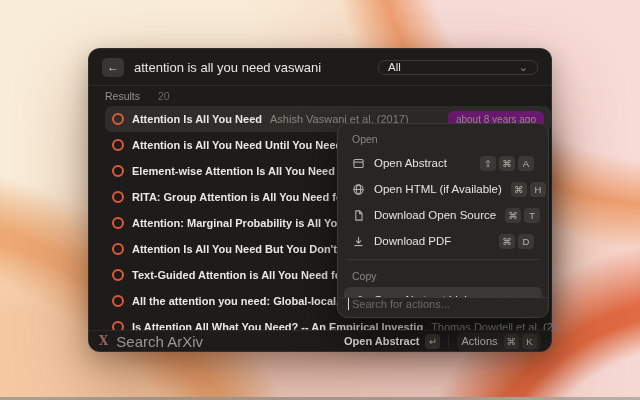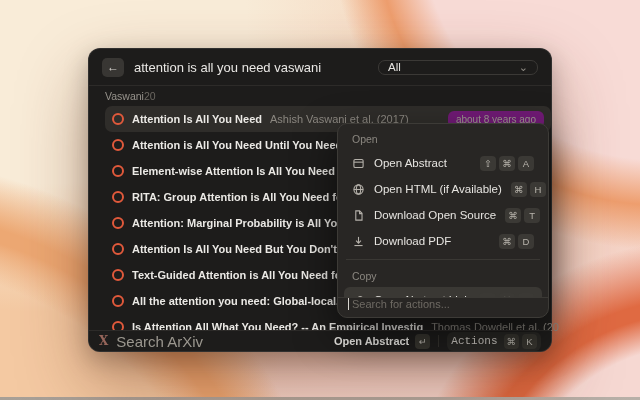--- a/index.html
+++ b/index.html
@@ -30,21 +30,21 @@
   .back-btn { width:22px; height:19px; border:none; border-radius:5px; background:#383633;
     color:#d9d6d1; font-size:12px; line-height:19px; text-align:center; cursor:pointer;
     font-family:"Liberation Sans",sans-serif; flex:none; }
   .query { font-size:13px; color:#e9e7e4; font-weight:400; white-space:nowrap; overflow:hidden; flex:1; }
   .dropdown { flex:none; width:160px; height:15px; border:1px solid #3b3936; border-radius:7px;
     display:flex; align-items:center; padding:0 9px; font-size:11.5px; color:#e7e5e1; cursor:pointer; }
   .dropdown .chev { margin-left:auto; color:#8f8b84; font-size:11px; line-height:10px; }
 
   .results-header { height:18px; display:flex; align-items:center; padding:1px 16px 0; }
   .results-label { color:#97938c; font-size:10.5px; }
-  .results-count { color:#6b6761; font-size:10.5px; margin-left:0; }
+  .results-count { color:#6b6761; font-size:10.5px; margin-left:18px; }
 
   .results-list { position:absolute; left:8px; top:55px; width:100%; height:228px;
     overflow:hidden; padding:2px 8px 0; }
   .row { height:26px; display:flex; align-items:center; gap:8px; padding:0 7px;
     border-radius:7px; cursor:pointer; }
   .row.selected { background:#2f2d2a; }
   .ring { flex:none; width:12px; height:12px; border:2px solid #e0593b; border-radius:50%; }
   .row-title { font-weight:700; font-size:11px; color:#ebe9e5; white-space:nowrap; flex:none; }
   .row-author { font-size:11px; color:#8b8780; white-space:nowrap; overflow:hidden; flex:none; }
   .row-badge { margin-left:auto; flex:none; background:#701a75; color:#9d9890; font-size:10px;
@@ -58,21 +58,21 @@
     color:#96655a; flex:none; }
   .footer-app { color:#9b978f; font-size:15px; }
   .footer-right { margin-left:auto; display:flex; align-items:center; gap:6px; }
   .primary-action { color:#e9e7e3; font-weight:600; font-size:11px; }
   kbd { font-family:"Liberation Sans",sans-serif; background:#37352f; color:#b8b4ac;
     border-radius:4px; font-size:9.5px; min-width:15px; height:15px; padding:0 3px;
     display:inline-flex; align-items:center; justify-content:center; }
   .footer-divider { width:1px; height:12px; background:#33312d; margin:0 2px; }
   .actions-group { display:flex; align-items:center; gap:4px; background:#282724;
     padding:2px 4px; border-radius:6px; cursor:pointer; }
-  .actions-label { color:#c9c5bf; font-size:11px; margin-right:2px;font-family:Liberation Mono, monospace; }
+  .actions-label { color:#c9c5bf; font-size:11px; margin-right:2px; }
 
   
   .action-menu { position:absolute; left:248px; top:74px; width:212px; height:195px;
     background:#282624; border:1px solid #3d3b37; border-radius:10px;
     box-shadow:0 16px 40px rgba(0,0,0,0.55); z-index:5; display:flex; flex-direction:column; }
   .menu-list { height:173px; overflow:hidden; padding:4px 6px 0; }
   .menu-section-header { height:22px; line-height:22px; padding:0 8px; color:#8b8780; font-size:10.5px; }
   .menu-item { height:26px; display:flex; align-items:center; gap:9px; padding:0 8px;
     border-radius:6px; cursor:pointer; }
   .menu-item.selected { background:#3a3834; }
@@ -99,21 +99,21 @@
       <span>←</span>
     </button>
     <div class="query">attention is all you need vaswani</div>
     <div class="dropdown">
       <span>All</span>
       <span class="chev">⌄</span>
     </div>
   </div>
 
   <div class="results-header">
-    <span class="results-label">Vaswani</span>
+    <span class="results-label">Results</span>
     <span class="results-count">20</span>
   </div>
 
   <div class="results-list">
       <div class="row selected">
         <span class="ring"></span>
         <span class="row-title">Attention Is All You Need</span>
         <span class="row-author">Ashish Vaswani et al. (2017)</span>
         <span class="row-badge">about 8 years ago</span>
       </div>

